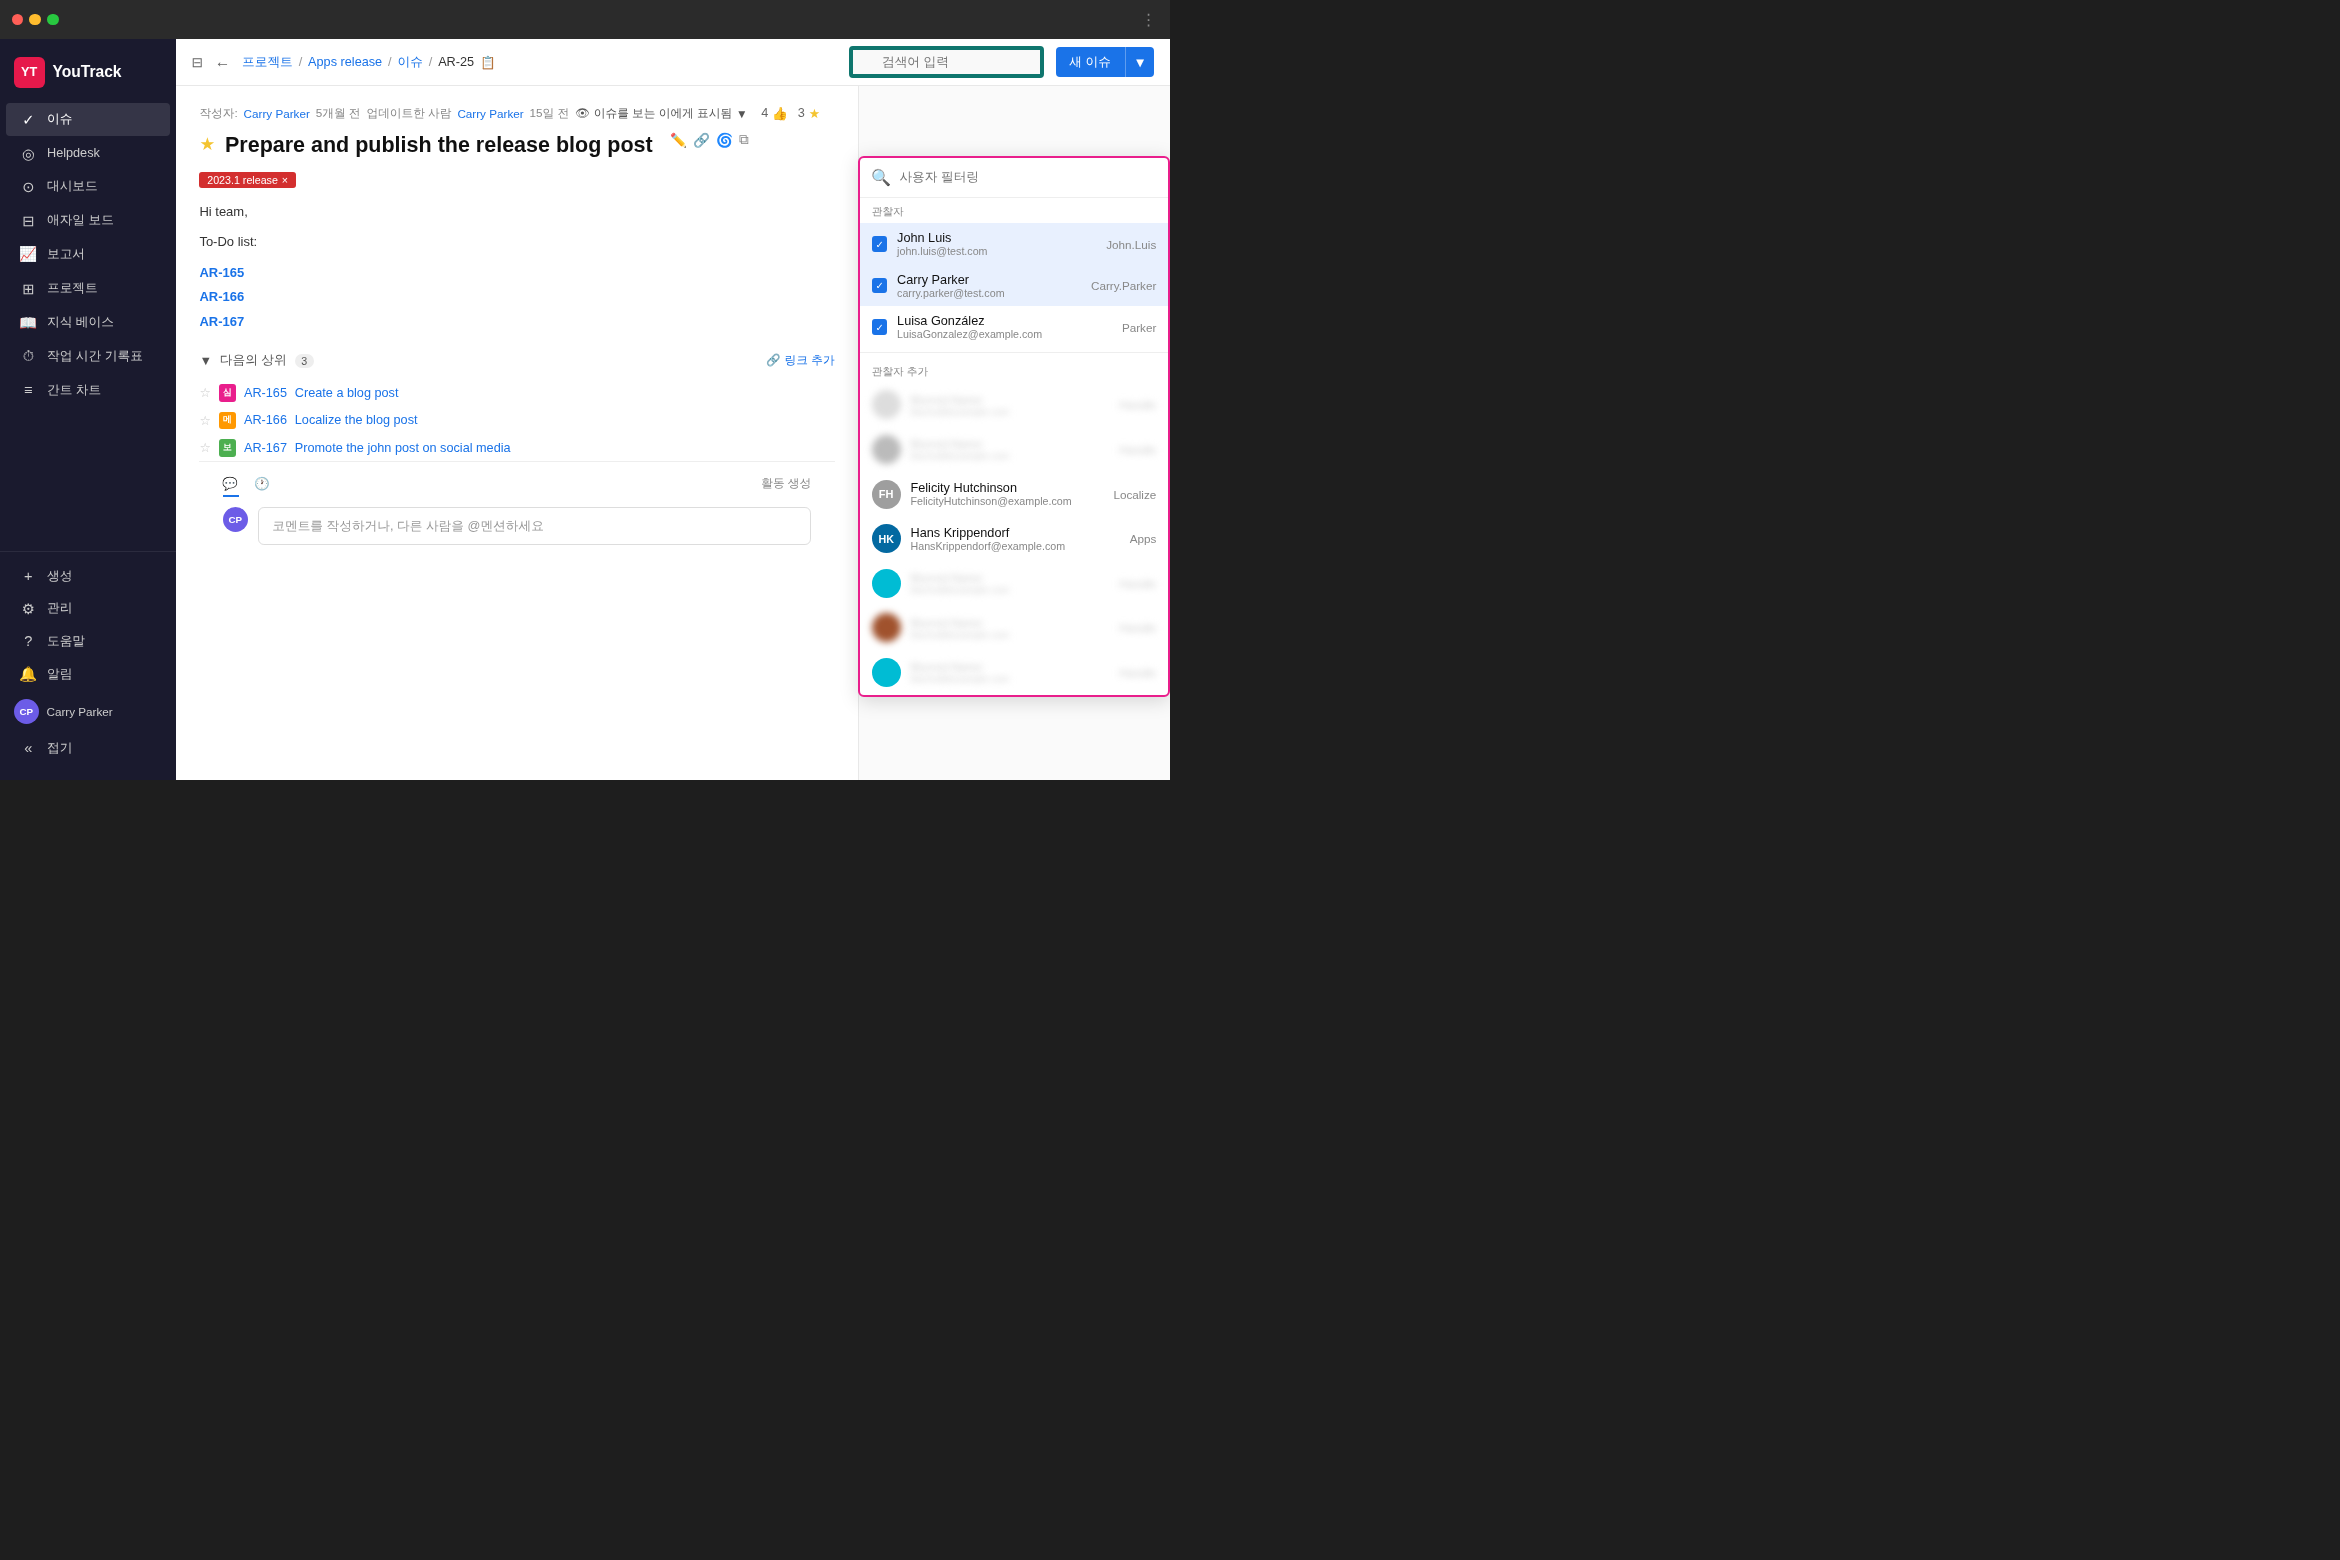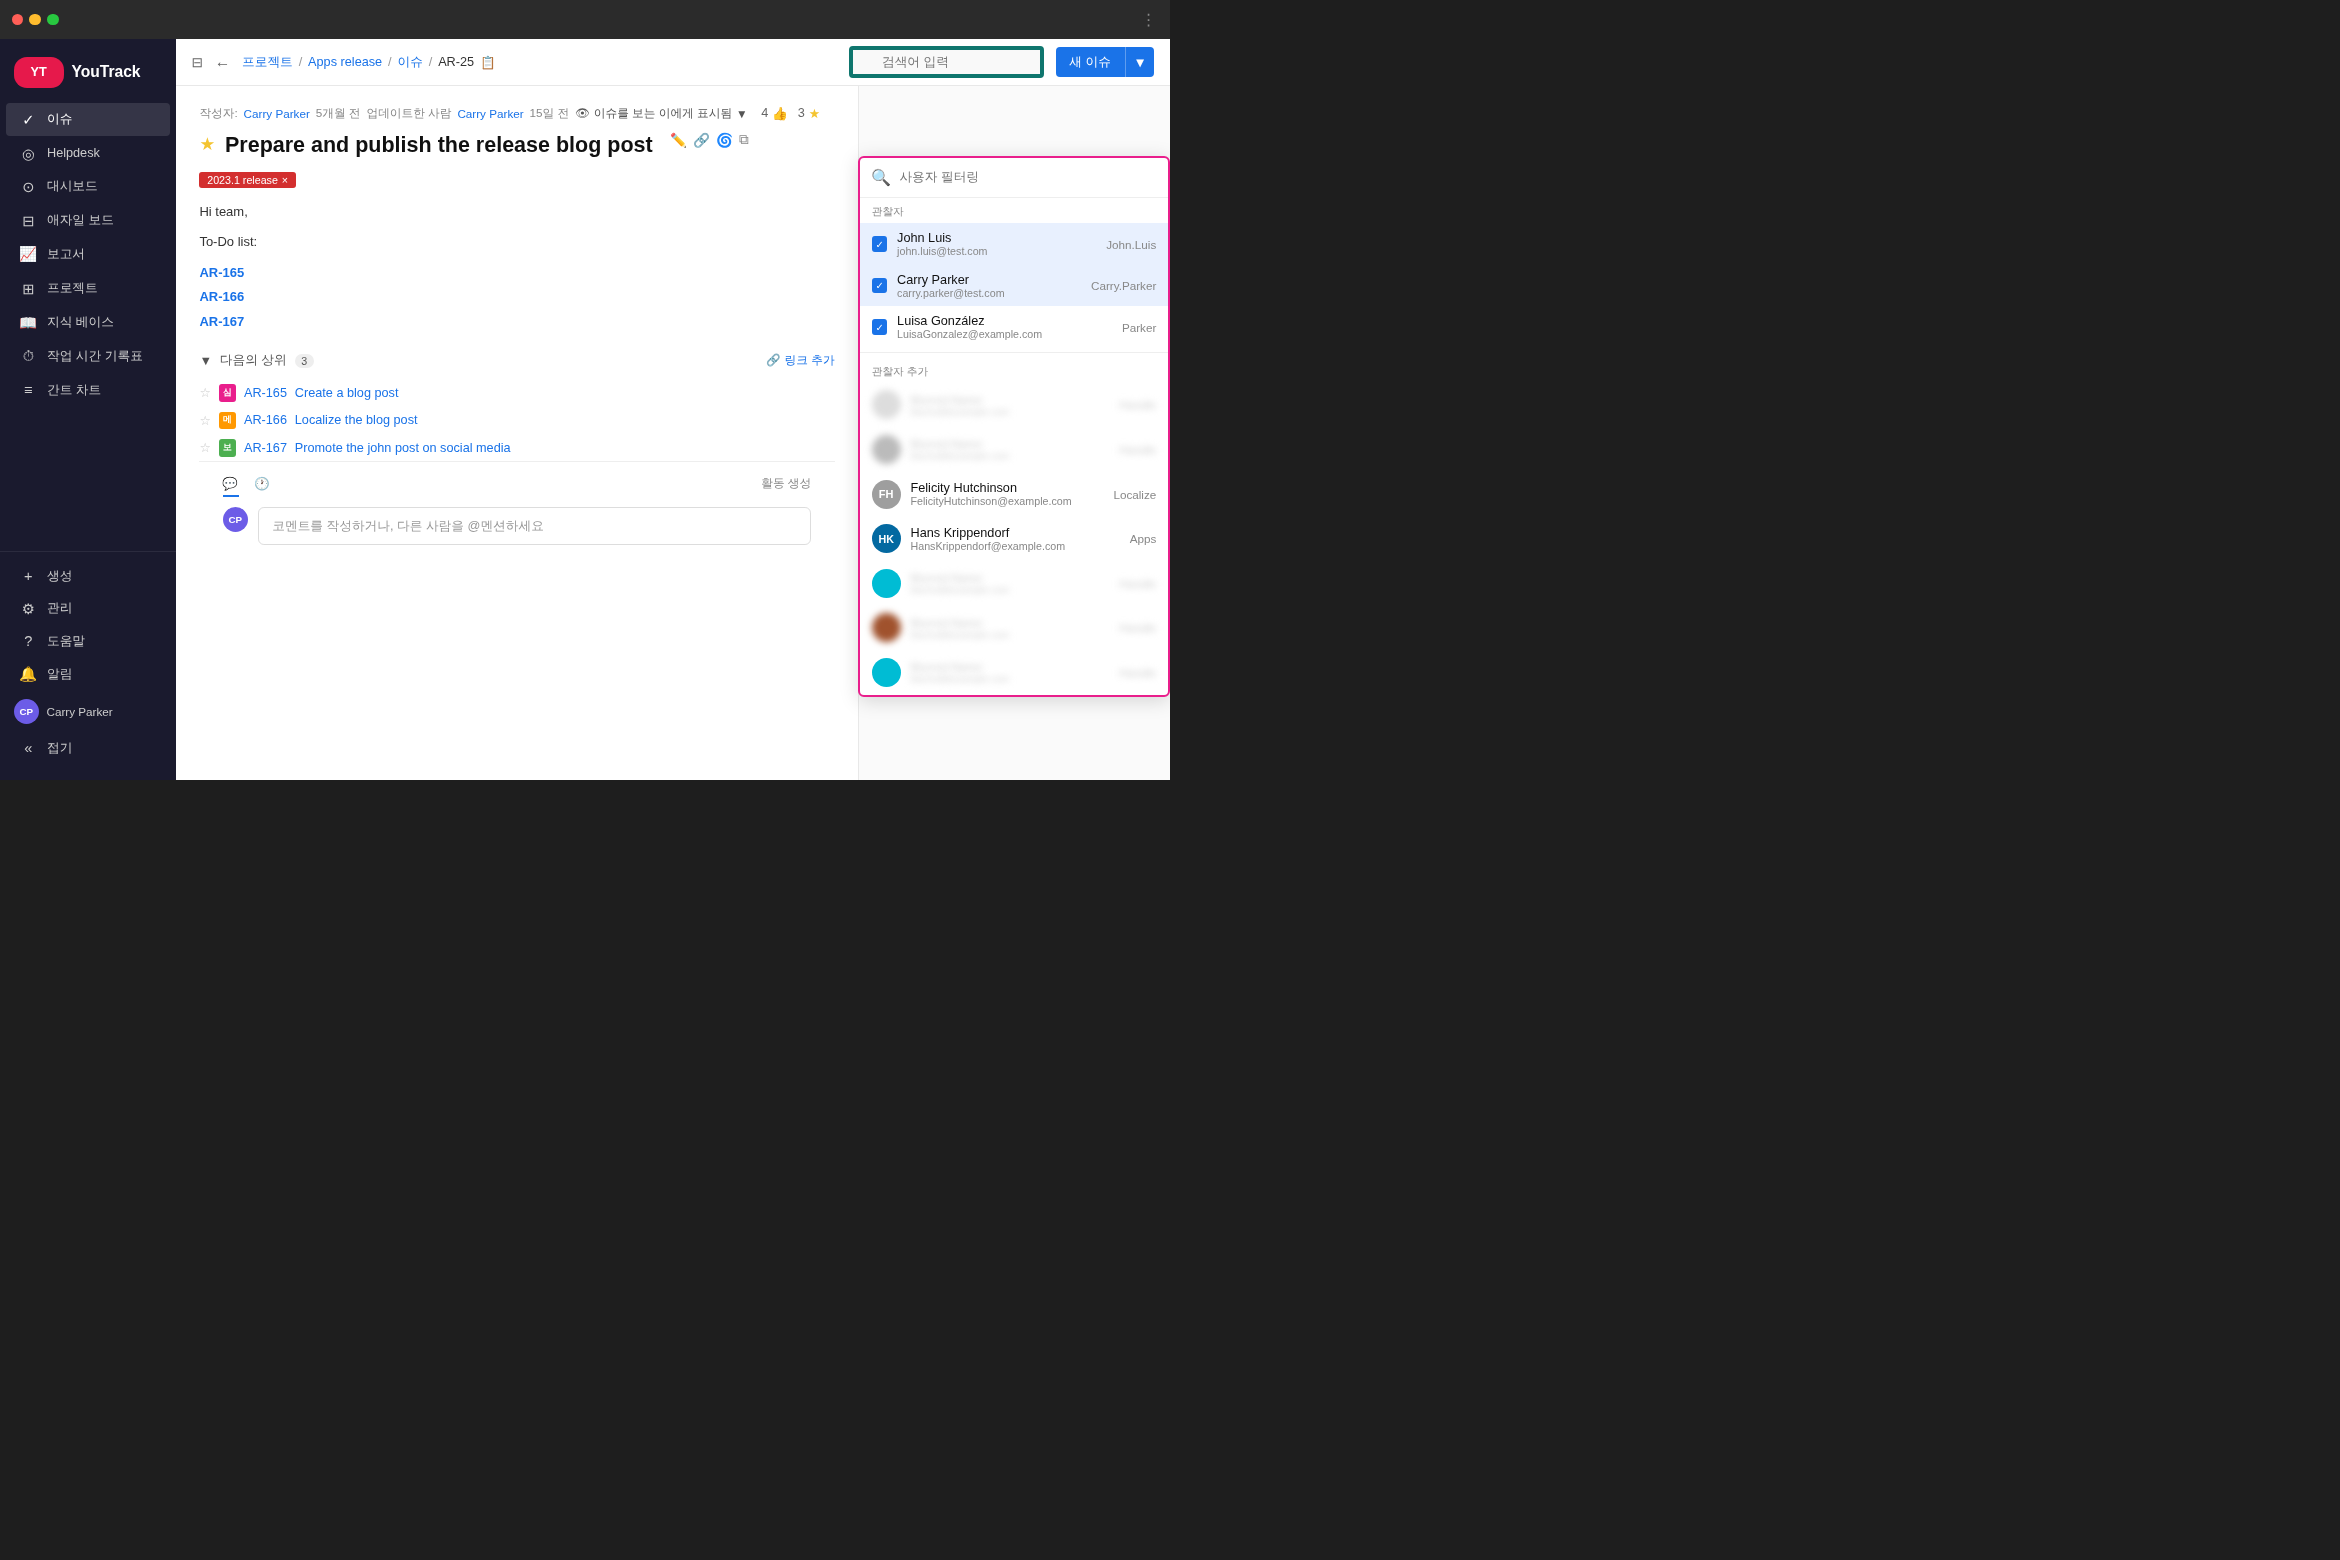--- a/index.html
+++ b/index.html
@@ -53,24 +53,24 @@
       flex-shrink: 0;
       padding: 7.8px 0;
     }
     .sidebar-logo {
       display: flex;
       align-items: center;
       padding: 9.8px 13.7px 15.6px;
       gap: 7.8px;
     }
     .logo-icon {
-      width: 50px;
+      width: 31px;
       height: 31px;
       background: #e6194b;
-      border-radius: 13px;
+      border-radius: 6px;
       display: flex;
       align-items: center;
       justify-content: center;
       color: white;
       font-weight: bold;
       font-size: 12.7px;
     }
     .logo-text {
       color: white;
       font-size: 15.6px;

